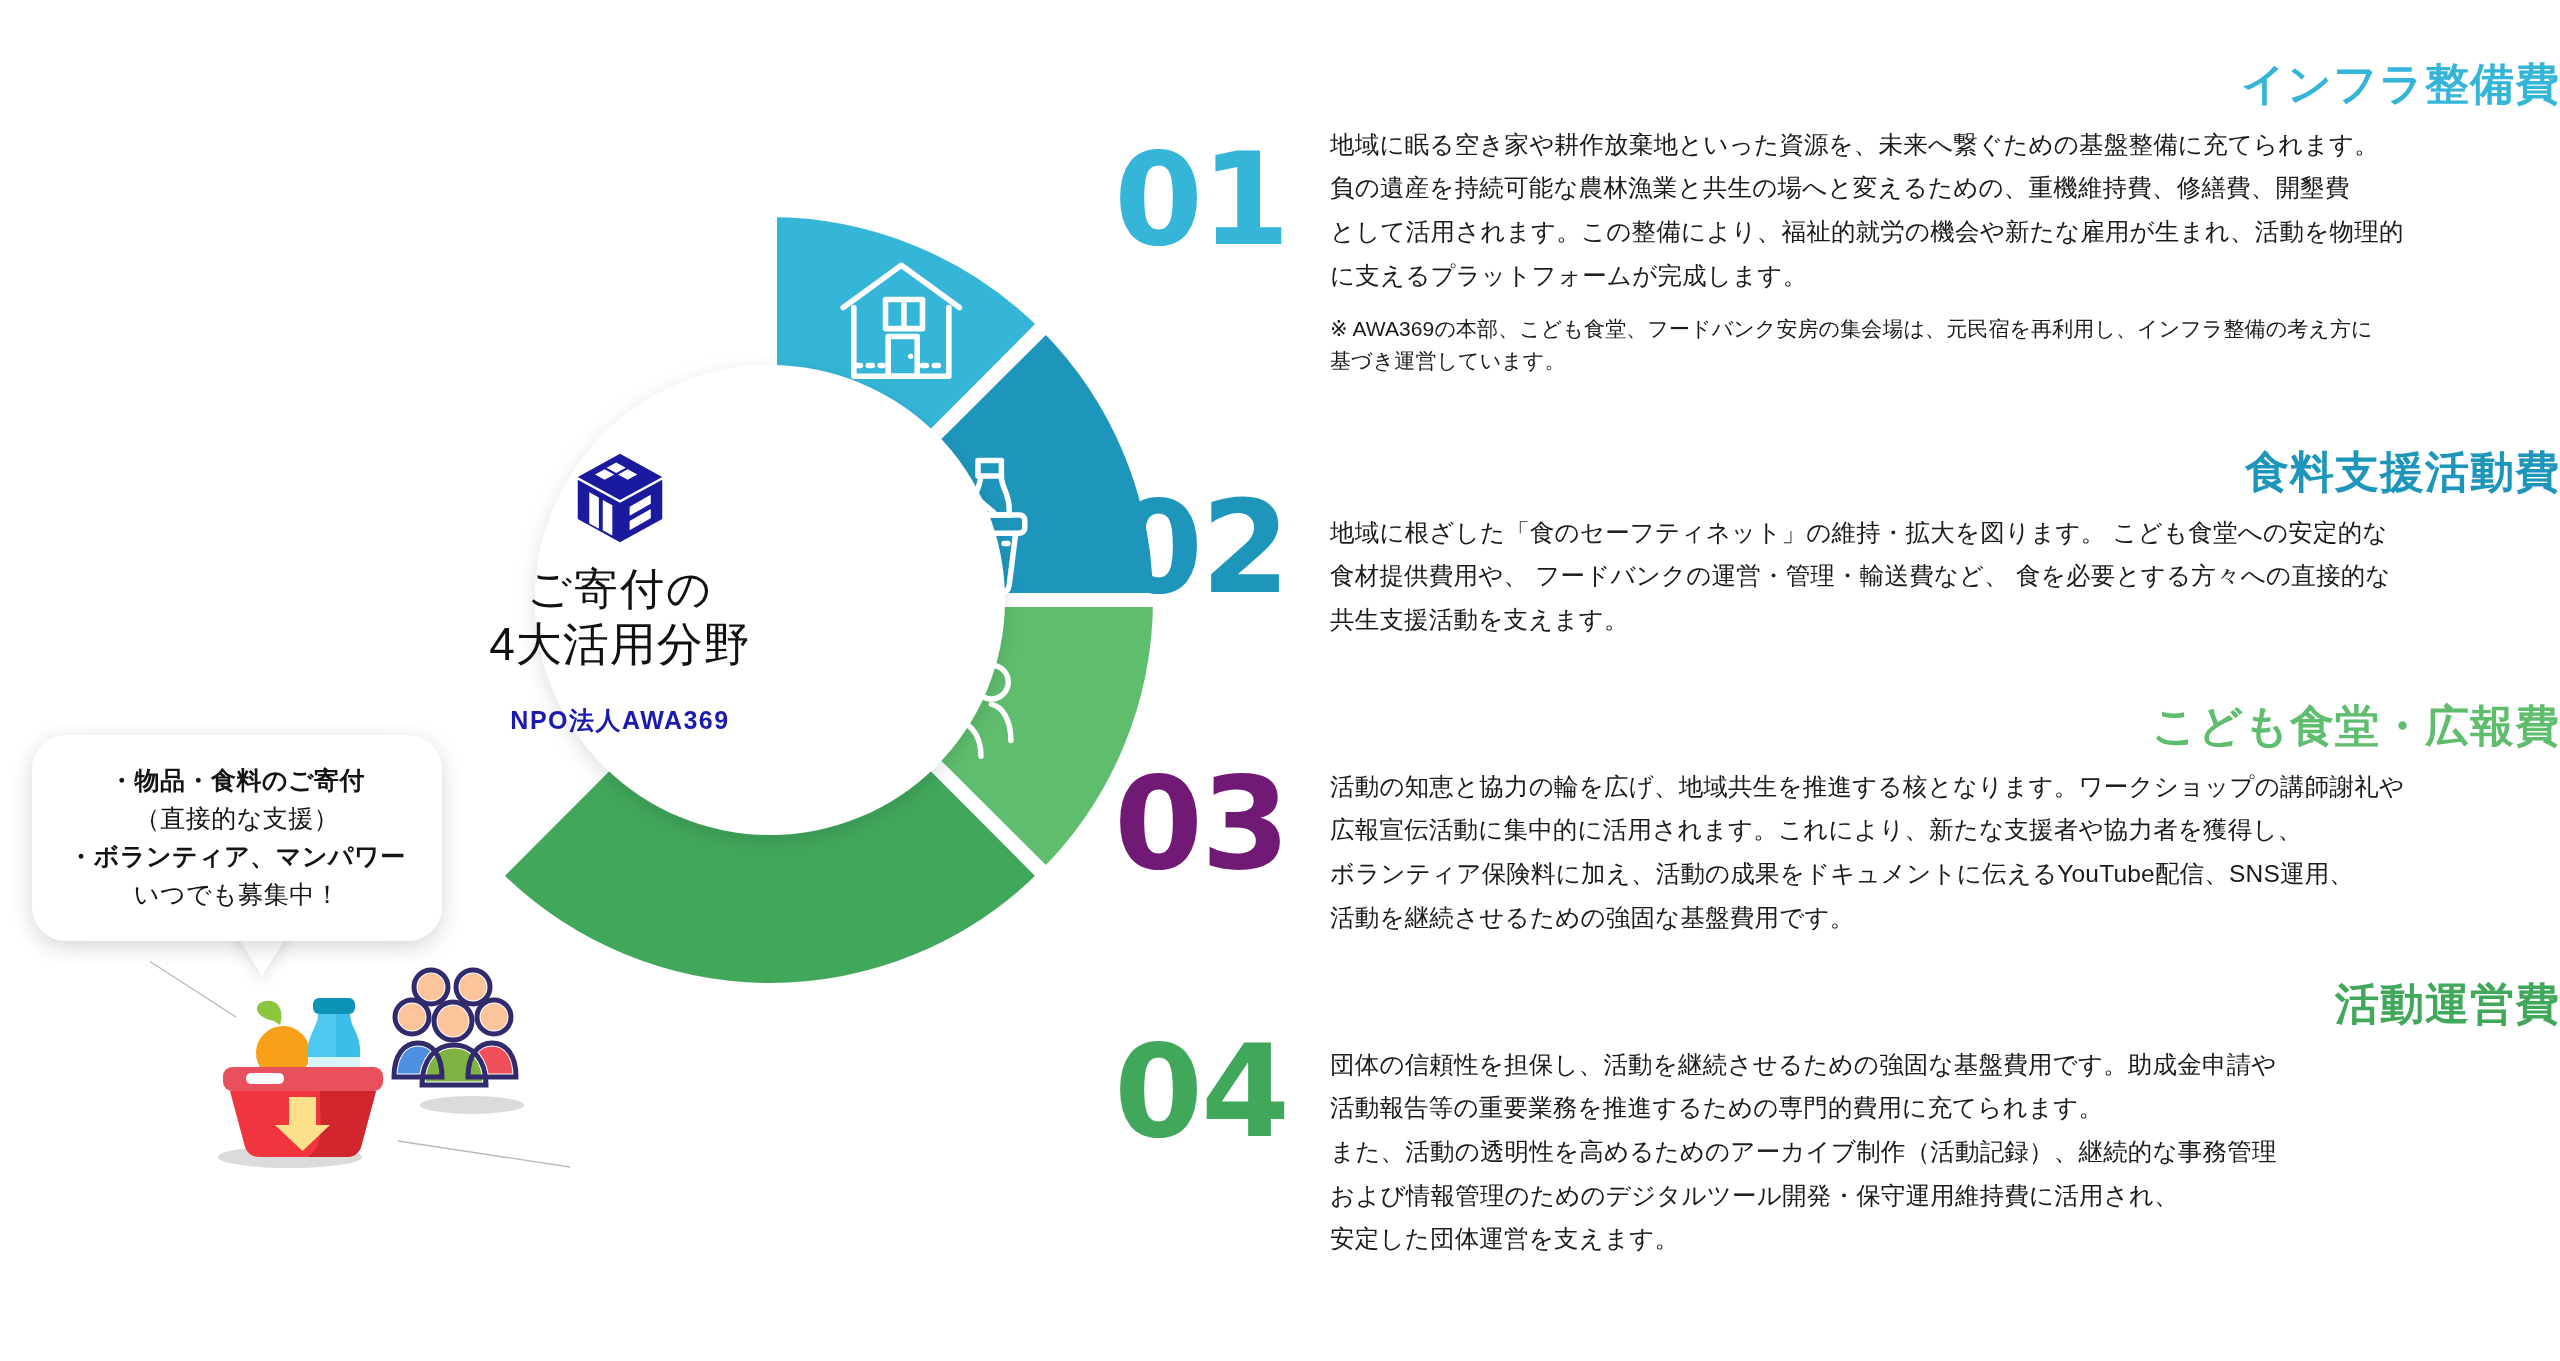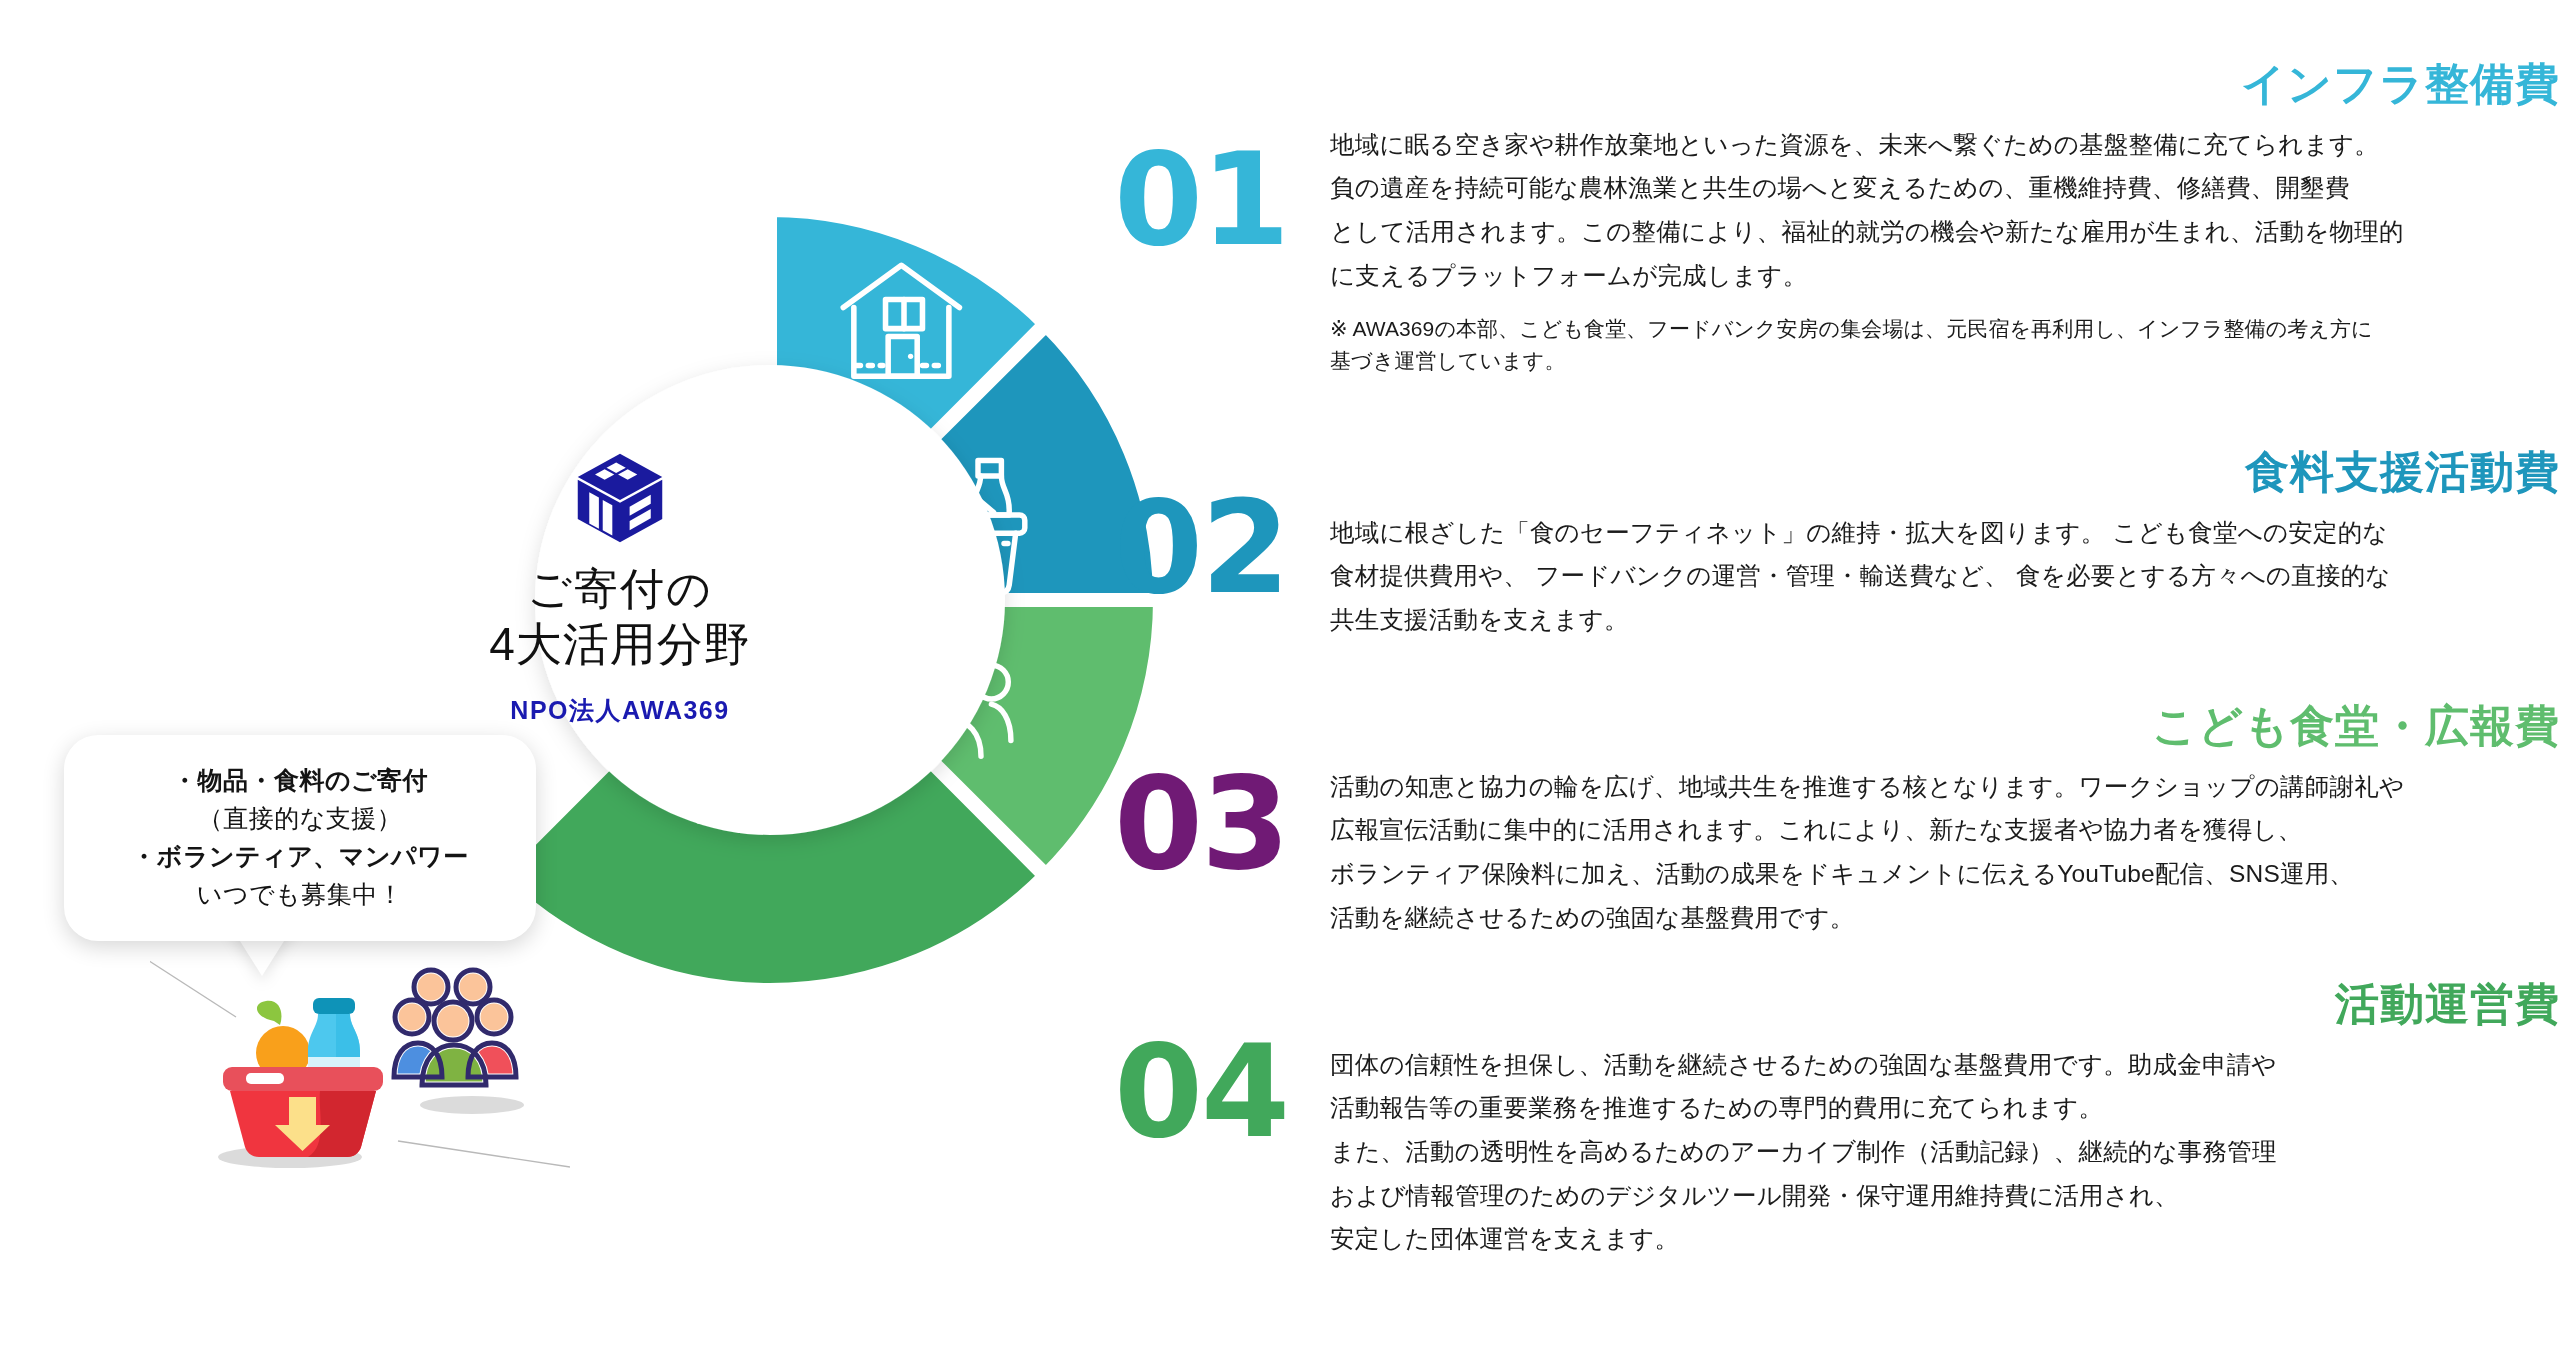--- a/index.html
+++ b/index.html
@@ -41,32 +41,32 @@
   .center-title {
     font-size: 44px;
     line-height: 1.22;
     color: #111111;
     letter-spacing: 2px;
     font-weight: 400;
     white-space: nowrap;
   }
   .center-title.line2 { font-size: 46px; letter-spacing: 1px; }
   .center-sub {
-    margin-top: 22px;
+    margin-top: 32px;
     font-size: 25px;
     color: #1a1ab0;
     font-weight: 700;
     letter-spacing: 1.5px;
   }
 
   
   #bubble {
     position: absolute;
-    left: 64px; top: 735px;
-    width: 472px;
+    left: 32px; top: 735px;
+    width: 410px;
     background: #ffffff;
     border-radius: 34px;
     box-shadow: 0 6px 22px rgba(0,0,0,0.16);
     padding: 26px 18px 28px 18px;
     text-align: center;
   }
   .bubble-line {
     font-size: 25px;
     line-height: 1.52;
     color: #141414;

